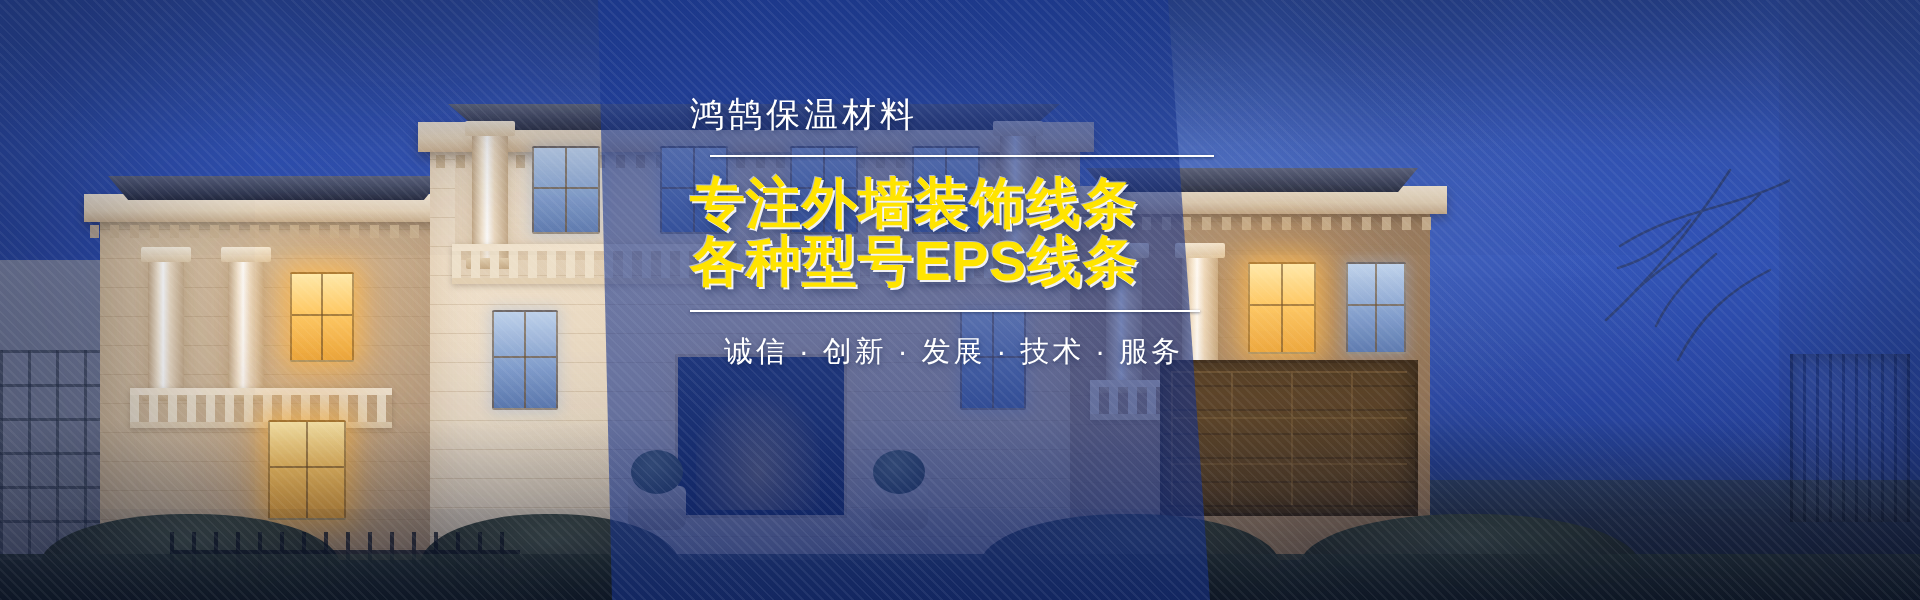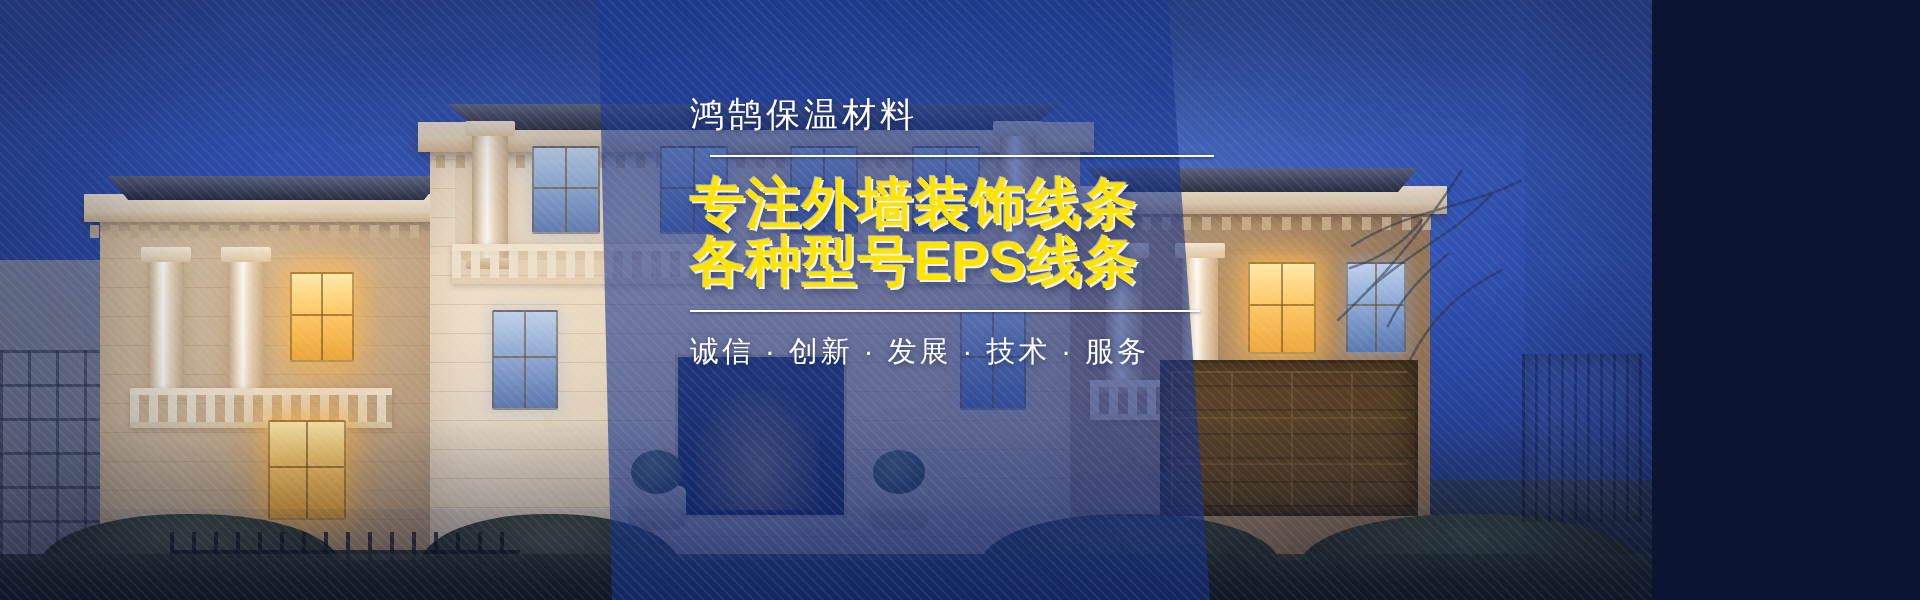--- a/index.html
+++ b/index.html
@@ -2,21 +2,21 @@
 <html><head>
 <meta charset="utf-8">
 <style>
   html, body {
     margin: 0;
     padding: 0;
     background: #0b1430;
   }
   #banner {
     position: relative;
-    width: 1652px;
+    width: 1920px;
     height: 600px;
     overflow: hidden;
     font-family: "Liberation Sans", "DejaVu Sans", sans-serif;
     user-select: none;
   }
 
   
   .photo-layer { position: absolute; inset: 0; overflow: hidden; }
 
   
@@ -283,21 +283,21 @@
   .headline { margin-top: 18px; }
   .headline-line {
     font-size: 55px; line-height: 1.04; font-weight: 700; color: #ffe400;
     letter-spacing: 1px; white-space: nowrap;
     text-shadow:
        2px  2px 0 rgba(255,255,255,.92),
       -1px -1px 0 rgba(255,255,255,.55),
        3px  4px 10px rgba(10,25,70,.55);
   }
   .tagline {
-    margin-top: 20px; 
+    margin-top: 20px; margin-left: 34px;
     font-size: 29px; color: #ffffff; letter-spacing: 3px; font-weight: 400;
     white-space: nowrap;
     text-shadow: 0 2px 6px rgba(0,20,60,.55);
   }
 </style>
 </head>
 <body>
 
 <div id="banner">
 

